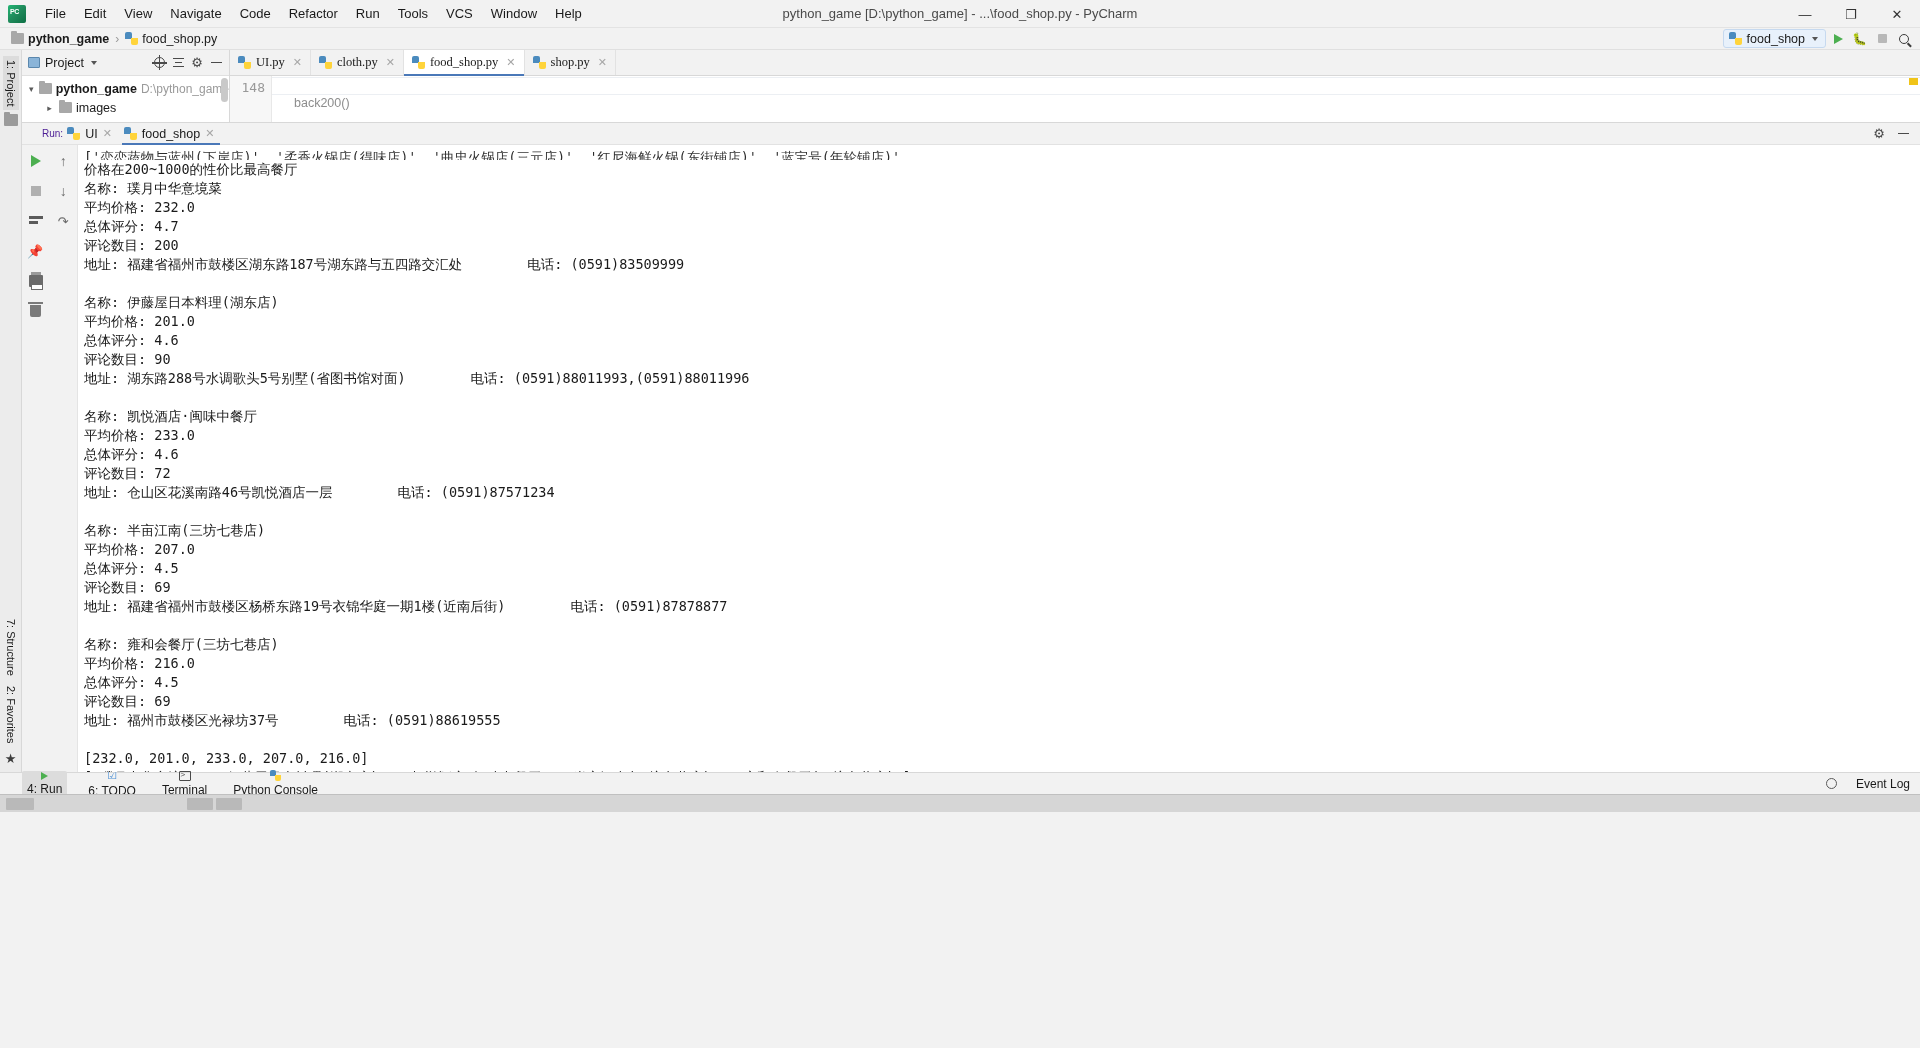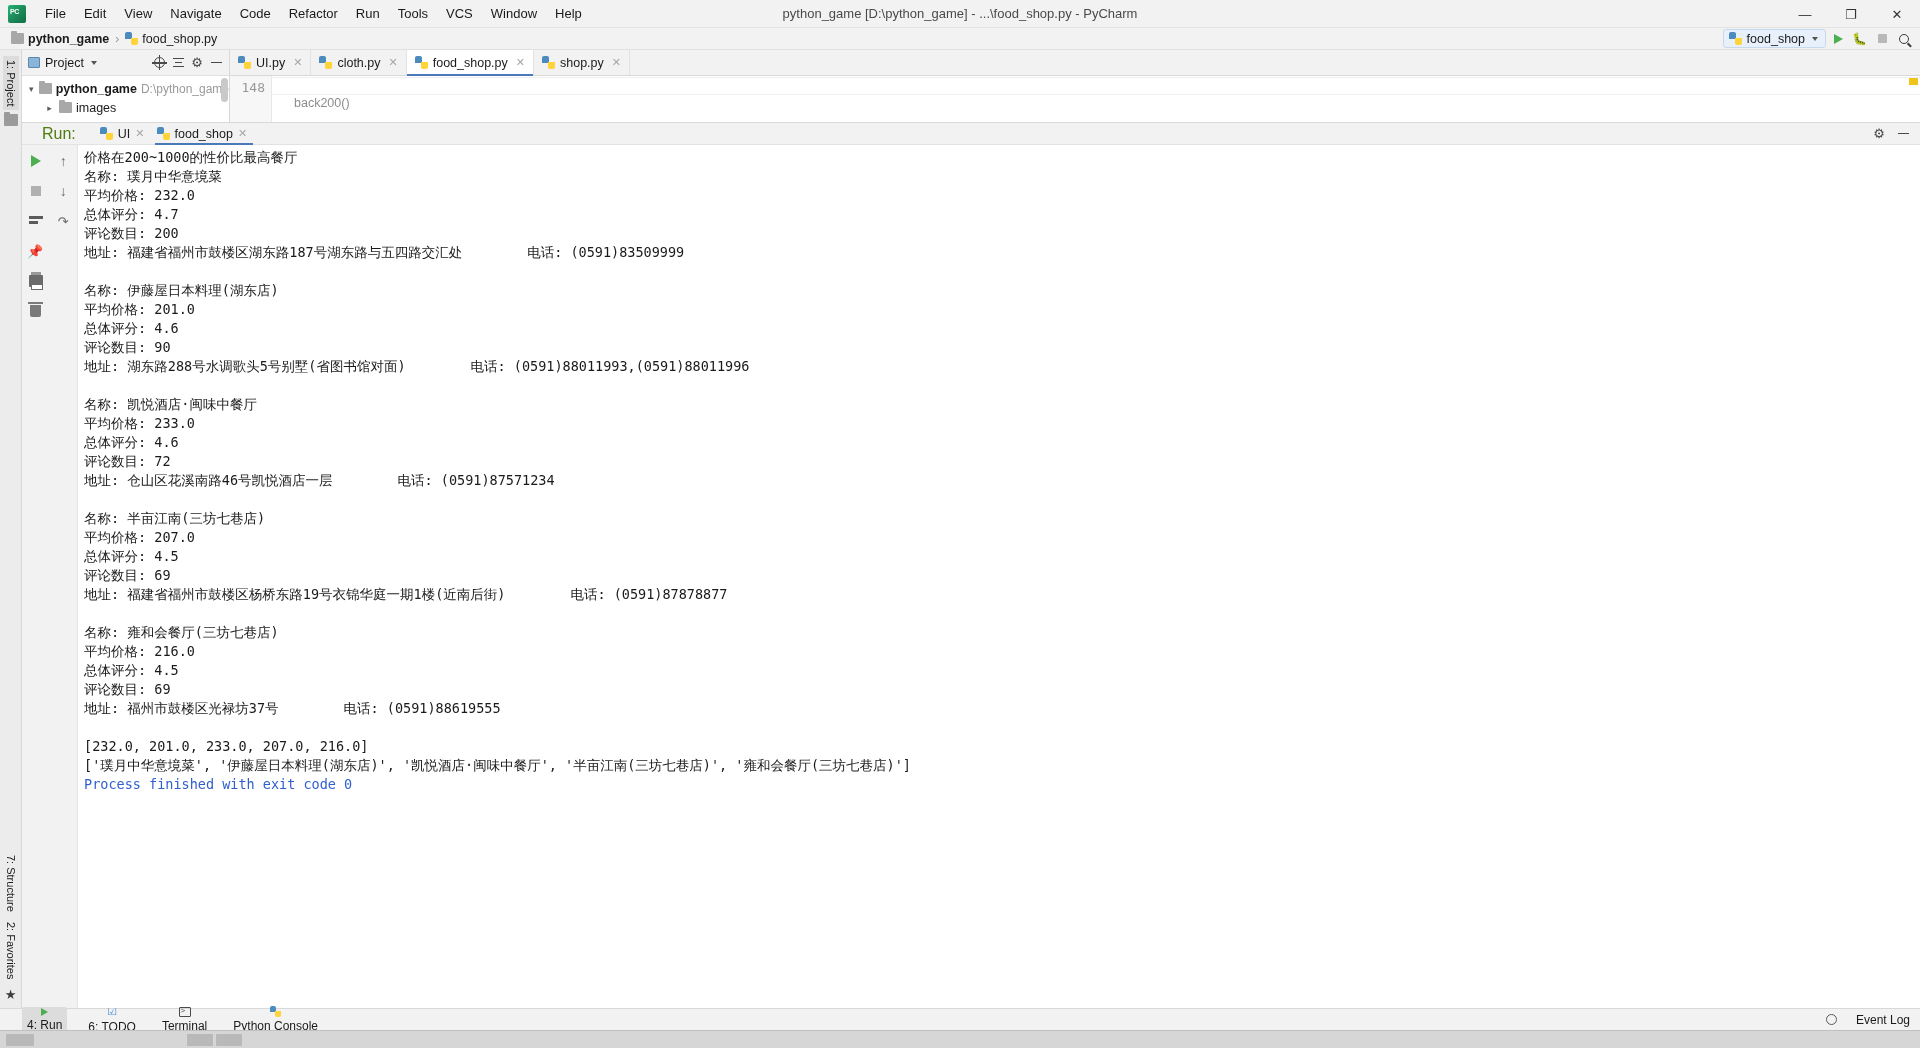--- a/index.html
+++ b/index.html
@@ -3,21 +3,21 @@
 <meta charset="utf-8">
 <style>
   * { box-sizing: border-box; margin: 0; padding: 0; }
   html, body {
     width: 1920px; height: 1048px;
     font-family: "Liberation Sans", sans-serif;
     background: #f2f2f2;
     overflow: hidden;
     -webkit-font-smoothing: antialiased;
   }
-  .app { width: 1920px; height: 1048px; display: flex; flex-direction: column; background: #f2f2f2; }
+  .app { width: 1920px; height: 812px; display: flex; flex-direction: column; background: #f2f2f2; }
 
   
   .titlebar {
     height: 28px; flex: 0 0 28px;
     background: #f2f2f2;
     display: flex; align-items: center;
     border-bottom: 1px solid #e3e3e3;
     position: relative;
   }
   .pc-logo {
@@ -152,37 +152,37 @@
   .tw { width:11px;display:flex;align-items:center;justify-content:center;color:#5a5a5a;font-size:9px;}
   .tree-name.bold{font-weight:bold;}
   .tree-path{color:#9a9a9a;font-size:12px;}
   .proj-scroll{position:absolute;right:1px;top:2px;width:7px;height:24px;background:#c9c9c9;border-radius:4px;}
 
   
   .editorcol { flex:1 1 auto; display:flex; flex-direction:column; min-width:0; background:#fff; }
   .tabbar { height:26px; flex:0 0 26px; background:#f2f2f2; display:flex; align-items:stretch; border-bottom:1px solid #d8d8d8;}
   .etab {
     display:flex;align-items:center;gap:5px;padding:0 8px;font-size:12.5px;color:#1a1a1a;
-    border-right:1px solid #e2e2e2; position:relative; background:#f2f2f2;
+    border-right:1px solid #e2e2e2; position:relative; background:#f2f2f2;font-family:Liberation Serif, serif;
   }
   .etab.active{ background:#fff; }
   .etab.active::after{content:"";position:absolute;left:0;right:0;bottom:-1px;height:2px;background:#4a78b8;}
   .etab .x { color:#a6a6a6; font-size:11px; margin-left:3px; }
   .editorarea { flex:1 1 auto; display:flex; background:#fff; position:relative; }
   .gutter { width:42px; flex:0 0 42px; background:#f7f7f7; border-right:1px solid #e8e8e8; position:relative; }
   .lineno { position:absolute; right:6px; top:4px; font-family:"DejaVu Sans Mono", monospace; font-size:13px; color:#999; }
   .codearea { flex:1 1 auto; position:relative;text-decoration:underline; }
   .code-caret-line { position:absolute; left:0; right:0; top:1px; height:18px; border-top:1px solid #eceff3; border-bottom:1px solid #eceff3; }
   .code-breadcrumb { position:absolute; left:22px; top:20px; font-size:12.5px; color:#8d8d8d; font-family:"Liberation Sans", sans-serif;}
   .editor-rightmark { position:absolute; right:2px; top:2px; width:9px; height:7px; background:#f0c419; }
 
   
   .runpanel { flex:1 1 auto; display:flex; flex-direction:column; min-height:0; background:#fff; border-top:1px solid #d8d8d8; }
   .runtabs { height:22px; flex:0 0 22px; background:#f2f2f2; display:flex; align-items:center; padding-left:20px; gap:0; border-bottom:1px solid #e2e2e2;}
-  .runlabel { font-size:16px; color:#4d7c0f; margin-right:20px; }
+  .runlabel { font-size:10px; color:#4c1d95; margin-right:0; }
   .rtab { display:flex;align-items:center;gap:5px;font-size:12.5px;color:#1a1a1a;padding:2px 8px 2px 4px;position:relative;}
   .rtab.active{ }
   .rtab.active::after{content:"";position:absolute;left:2px;right:2px;bottom:-2px;height:2px;background:#4a78b8;}
   .rtab .x{color:#a6a6a6;font-size:11px;}
   .runtabs-right{margin-left:auto;display:flex;align-items:center;gap:6px;padding-right:8px;}
 
   .runbody { flex:1 1 auto; display:flex; min-height:0; }
   .runside { width:56px; flex:0 0 56px; background:#f2f2f2; border-right:1px solid #e4e4e4; display:flex; }
   .runside-col { width:28px; display:flex; flex-direction:column; align-items:center; padding-top:6px; gap:10px; }
   .rs-ico { width:20px;height:20px;display:flex;align-items:center;justify-content:center;color:#555;font-size:13px;}
@@ -468,20 +468,21 @@
               <div class="rs-ico">
                   <span class="rs-arrow-dn">↓</span>
                 </div>
               <div class="rs-ico">
                   <span class="rs-wrap">↷</span>
                 </div>
             </div>
           </div>
 
           <div class="console">
+            <pre class="clipped-top">['恋恋蔬物与蓝州(下岸店)', '柔香火锅店(得味店)', '曲忠火锅店(三元店)', '红尼海鲜火锅(东街铺店)', '蓝宝号(年轮铺店)'</pre>
             <pre>价格在200~1000的性价比最高餐厅
 名称: 璞月中华意境菜
 平均价格: 232.0
 总体评分: 4.7
 评论数目: 200
 地址: 福建省福州市鼓楼区湖东路187号湖东路与五四路交汇处        电话: (0591)83509999
 
 名称: 伊藤屋日本料理(湖东店)
 平均价格: 201.0
 总体评分: 4.6

